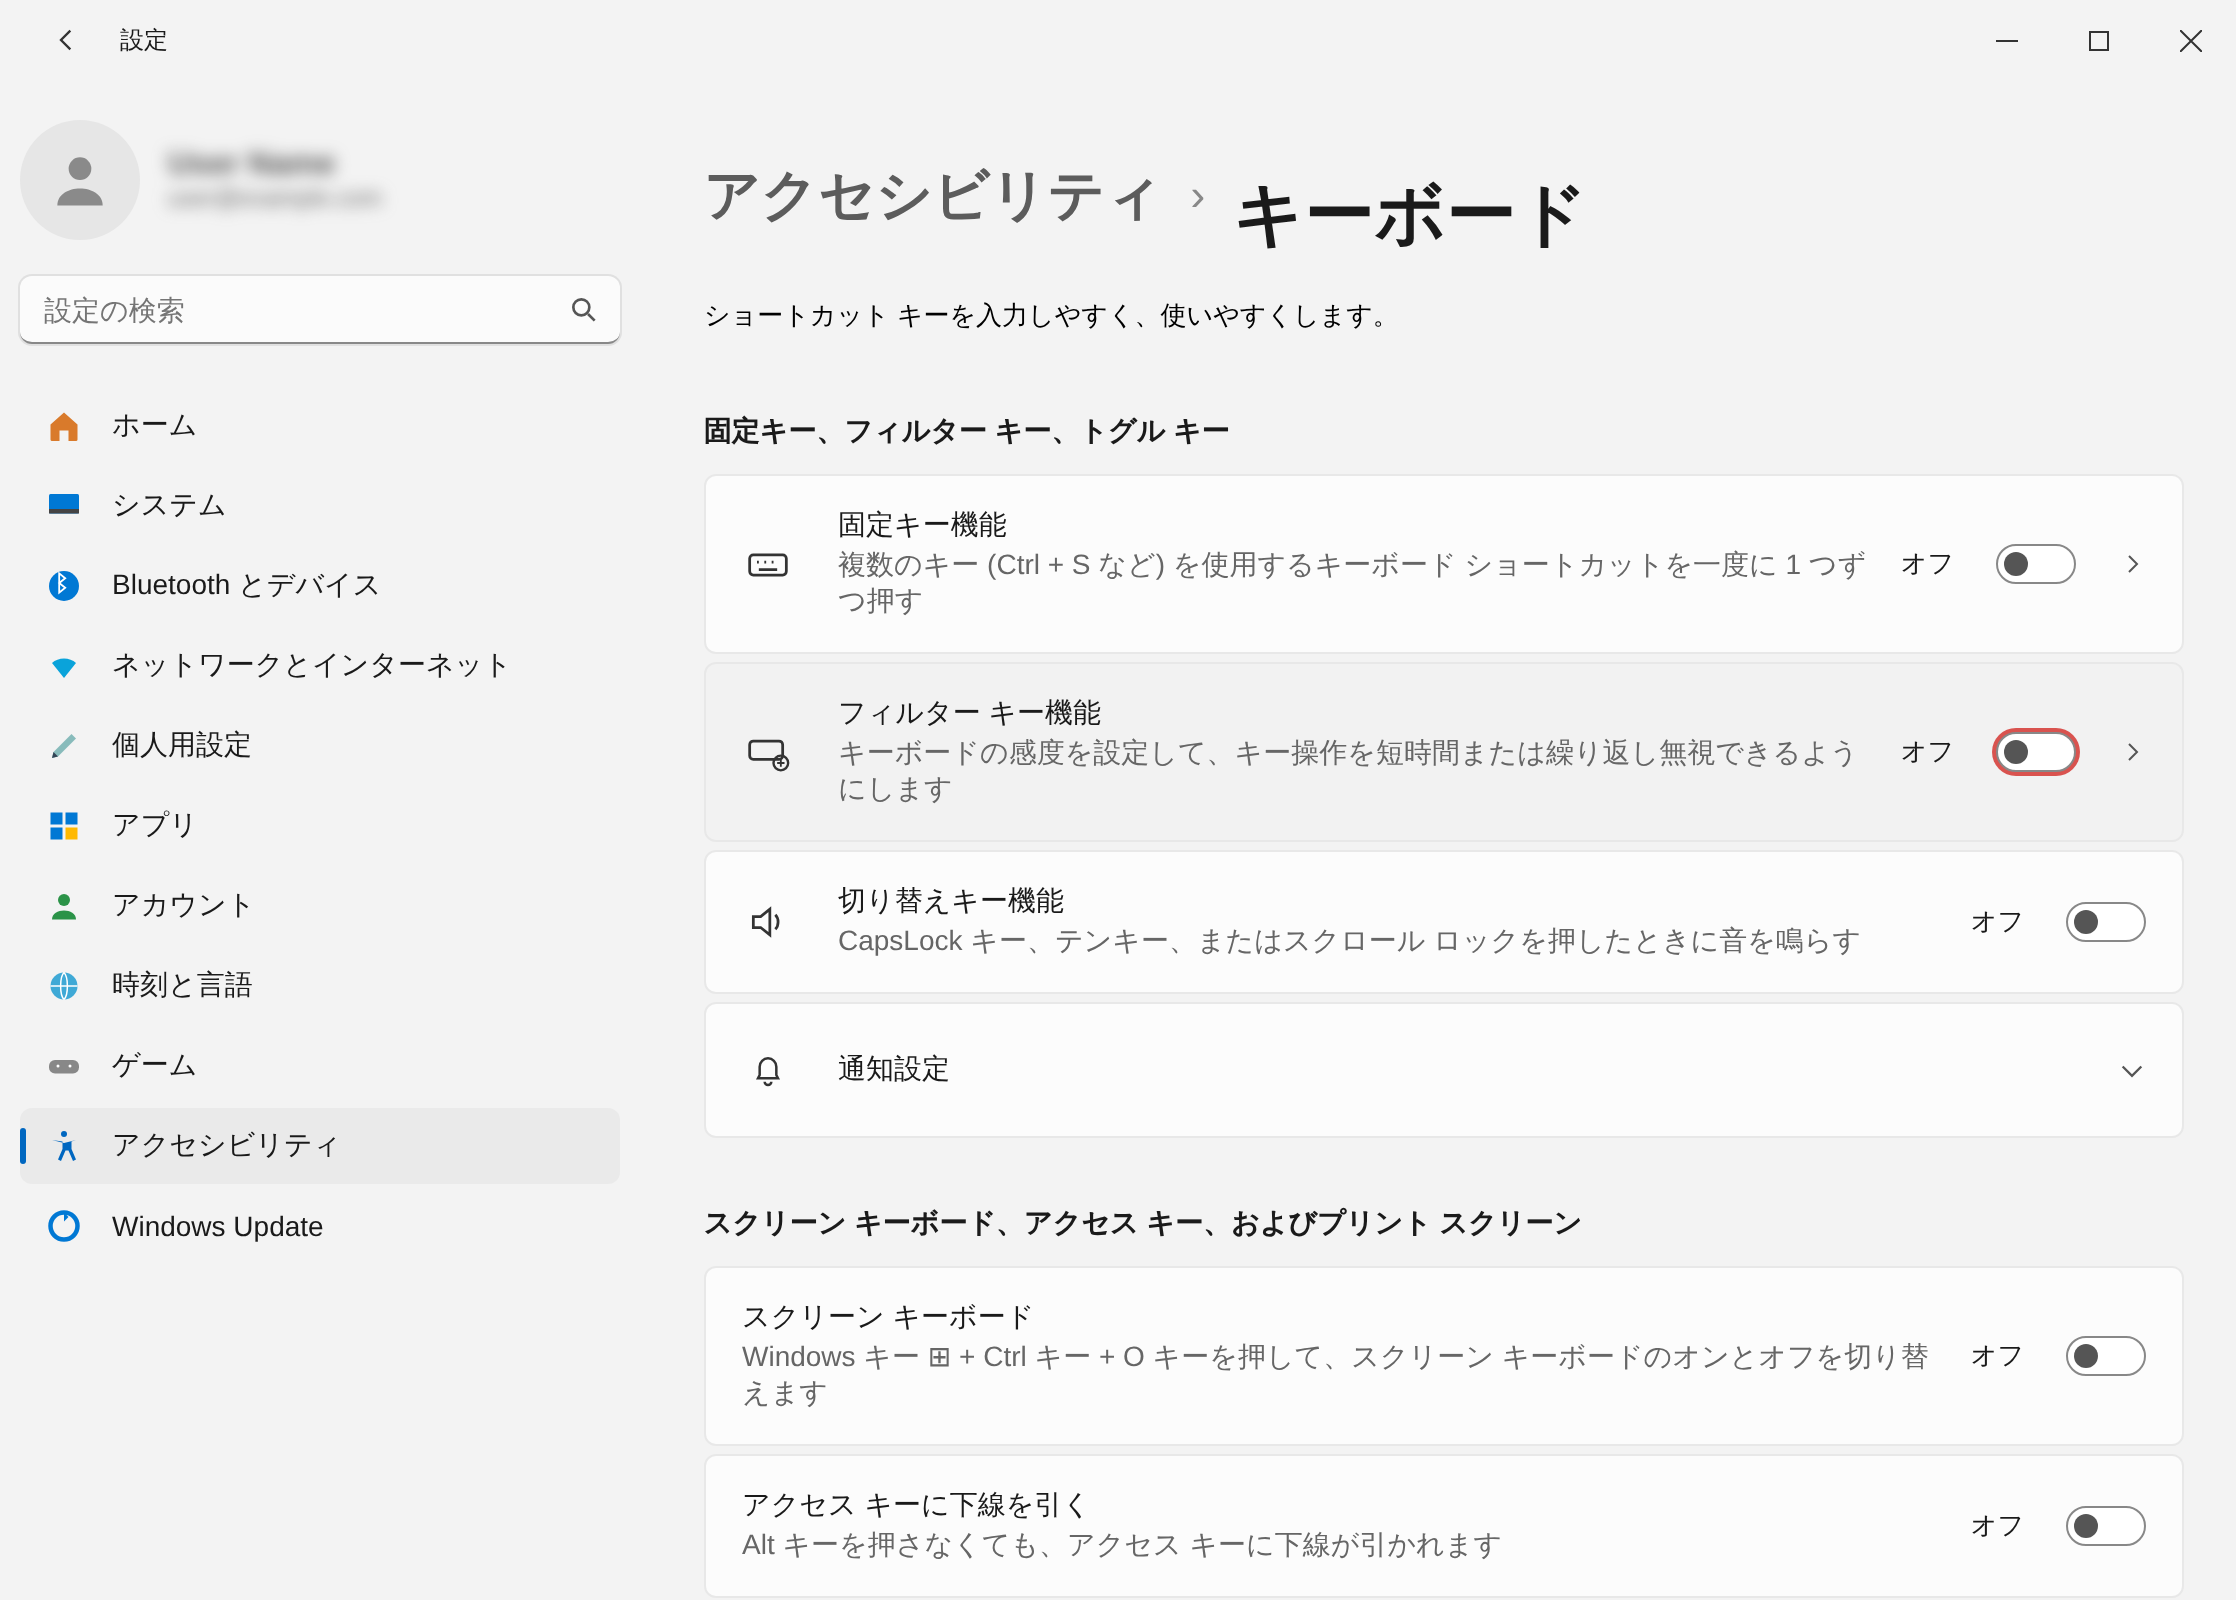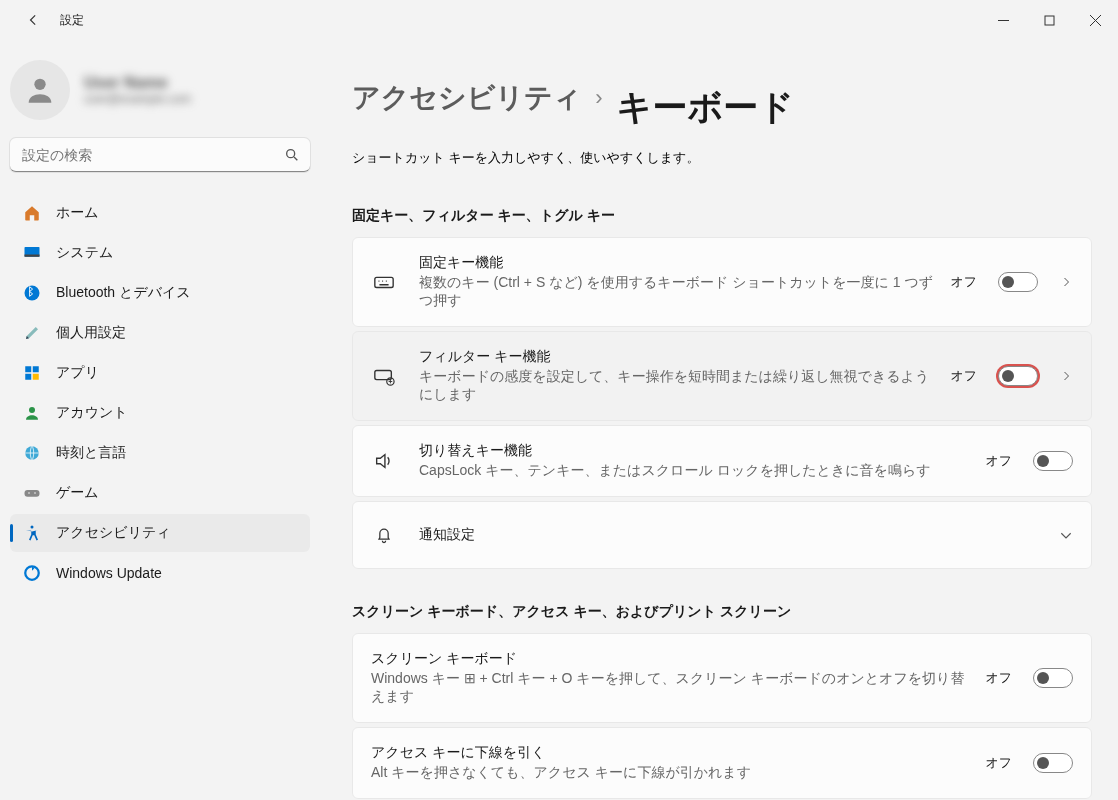--- a/index.html
+++ b/index.html
@@ -266,20 +266,28 @@
               <svg width="18" height="18" viewBox="0 0 24 24">
                 <circle cx="12" cy="12" r="10" fill="#0078d4"></circle>
                 <path d="M11 6v12l5-4-5-4 5-4-5-4z" fill="none" stroke="#fff" stroke-width="1.5" transform="translate(0 2) scale(0.8)"></path>
               </svg>
             </span>
           <span>Bluetooth とデバイス</span>
         </div>
         <div class="nav-item">
           <span class="nav-ico">
               <svg width="18" height="18" viewBox="0 0 24 24">
+                <path fill="#0aa3da" d="M12 20l8-10c-4-4-12-4-16 0z"></path>
+              </svg>
+            </span>
+          <span>ネットワークとインターネット</span>
+        </div>
+        <div class="nav-item">
+          <span class="nav-ico">
+              <svg width="18" height="18" viewBox="0 0 24 24">
                 <path fill="#8bb" d="M4 20l4-1 12-12-3-3L5 16z"></path>
                 <path fill="#345" d="M4 20l4-1-3-3z"></path>
               </svg>
             </span>
           <span>個人用設定</span>
         </div>
         <div class="nav-item">
           <span class="nav-ico">
               <svg width="18" height="18" viewBox="0 0 24 24">
                 <rect x="3" y="3" width="8" height="8" fill="#0078d4"></rect>

